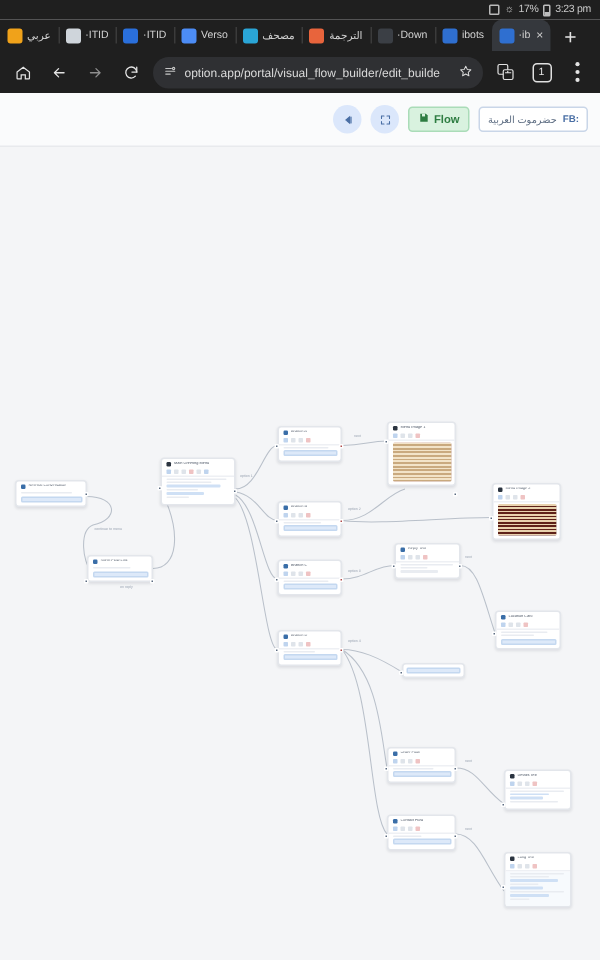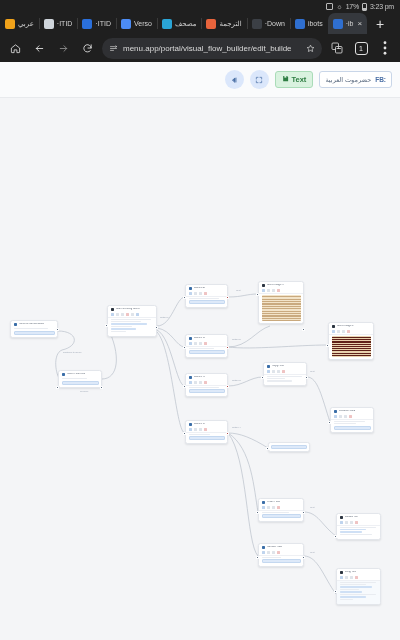--- a/index.html
+++ b/index.html
@@ -254,21 +254,21 @@
         <path d="M20 4v7h-7"></path>
     </svg>
   </div>
   <div class="omnibox">
     <span>
       <svg width="9" height="9" viewBox="0 0 24 24" fill="none" stroke="#c6c6c6" stroke-width="2" stroke-linecap="round">
         <path d="M4 7h10M4 12h16M4 17h8"></path>
           <circle cx="18" cy="7" r="2"></circle>
       </svg>
     </span>
-    <span class="omni-url">menu.app/portal/visual_flow_builder/edit_builde</span>
+    <span class="omni-url">option.app/portal/visual_flow_builder/edit_builde</span>
     <span>
       <svg width="9" height="9" viewBox="0 0 24 24" fill="none" stroke="#dcdcdc" stroke-width="1.8" stroke-linejoin="round">
         <path d="M12 3l2.7 5.7 6.3.8-4.6 4.3 1.2 6.2-5.6-3-5.6 3 1.2-6.2L3 9.5l6.3-.8z"></path>
       </svg>
     </span>
   </div>
   <div class="tb-btn">
     <svg width="12" height="12" viewBox="0 0 24 24" fill="none" stroke="#e3e3e3" stroke-width="1.6">
       <rect x="2" y="2" width="13" height="13" rx="2"></rect>
       <rect x="9" y="9" width="13" height="13" rx="2" fill="#1f1f1f"></rect>
@@ -298,21 +298,21 @@
       <path d="M4 9V4h5M20 9V4h-5M4 15v5h5M20 15v5h-5"></path>
     </svg>
   </div>
   <div class="save-btn">
     <span>
       <svg width="7" height="7" viewBox="0 0 24 24" fill="#2e7d42">
         <path d="M4 3h13l4 4v14H4z"></path>
           <rect x="8" y="3" width="7" height="6" fill="#d9f2df"></rect>
       </svg>
     </span>
-    <span>Text</span>
+    <span>Flow</span>
   </div>
   <div class="fb-chip">
     <span class="fb-tag">FB:</span>
     <span class="fb-name">حضرموت العربية</span>
   </div>
 </div>
 
 <div class="canvas">
 
   <svg class="edges" viewBox="0 0 400 555">

